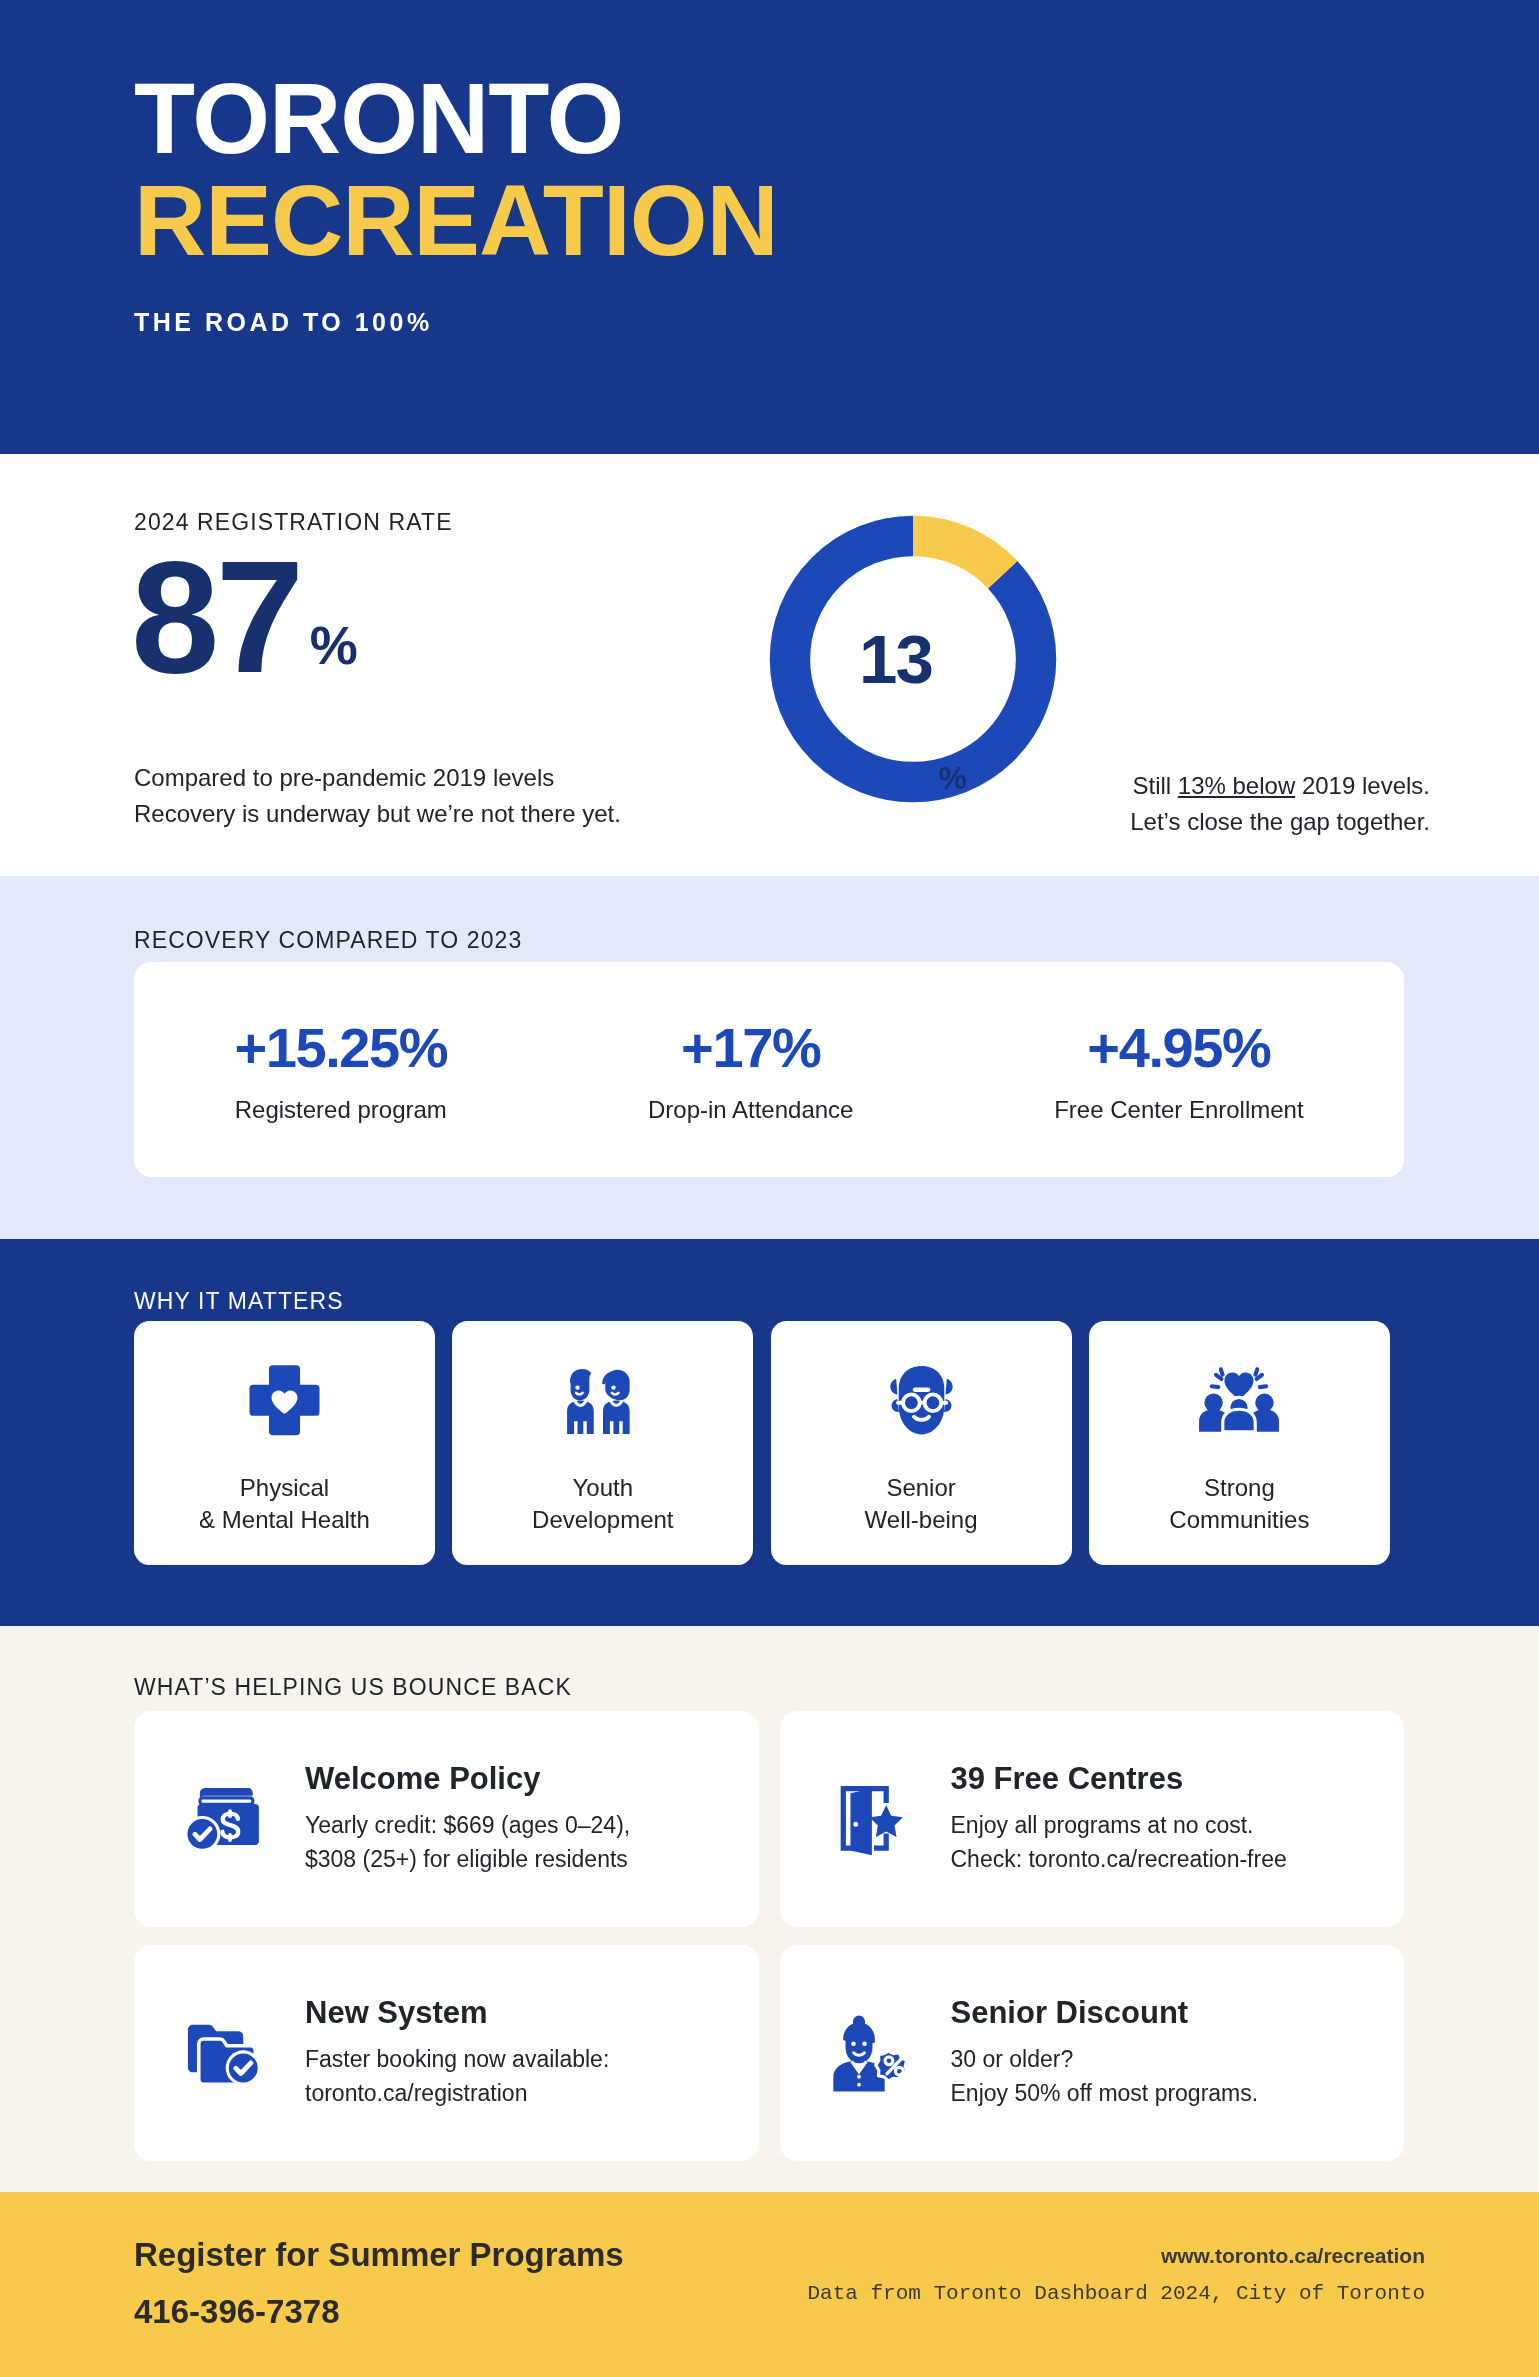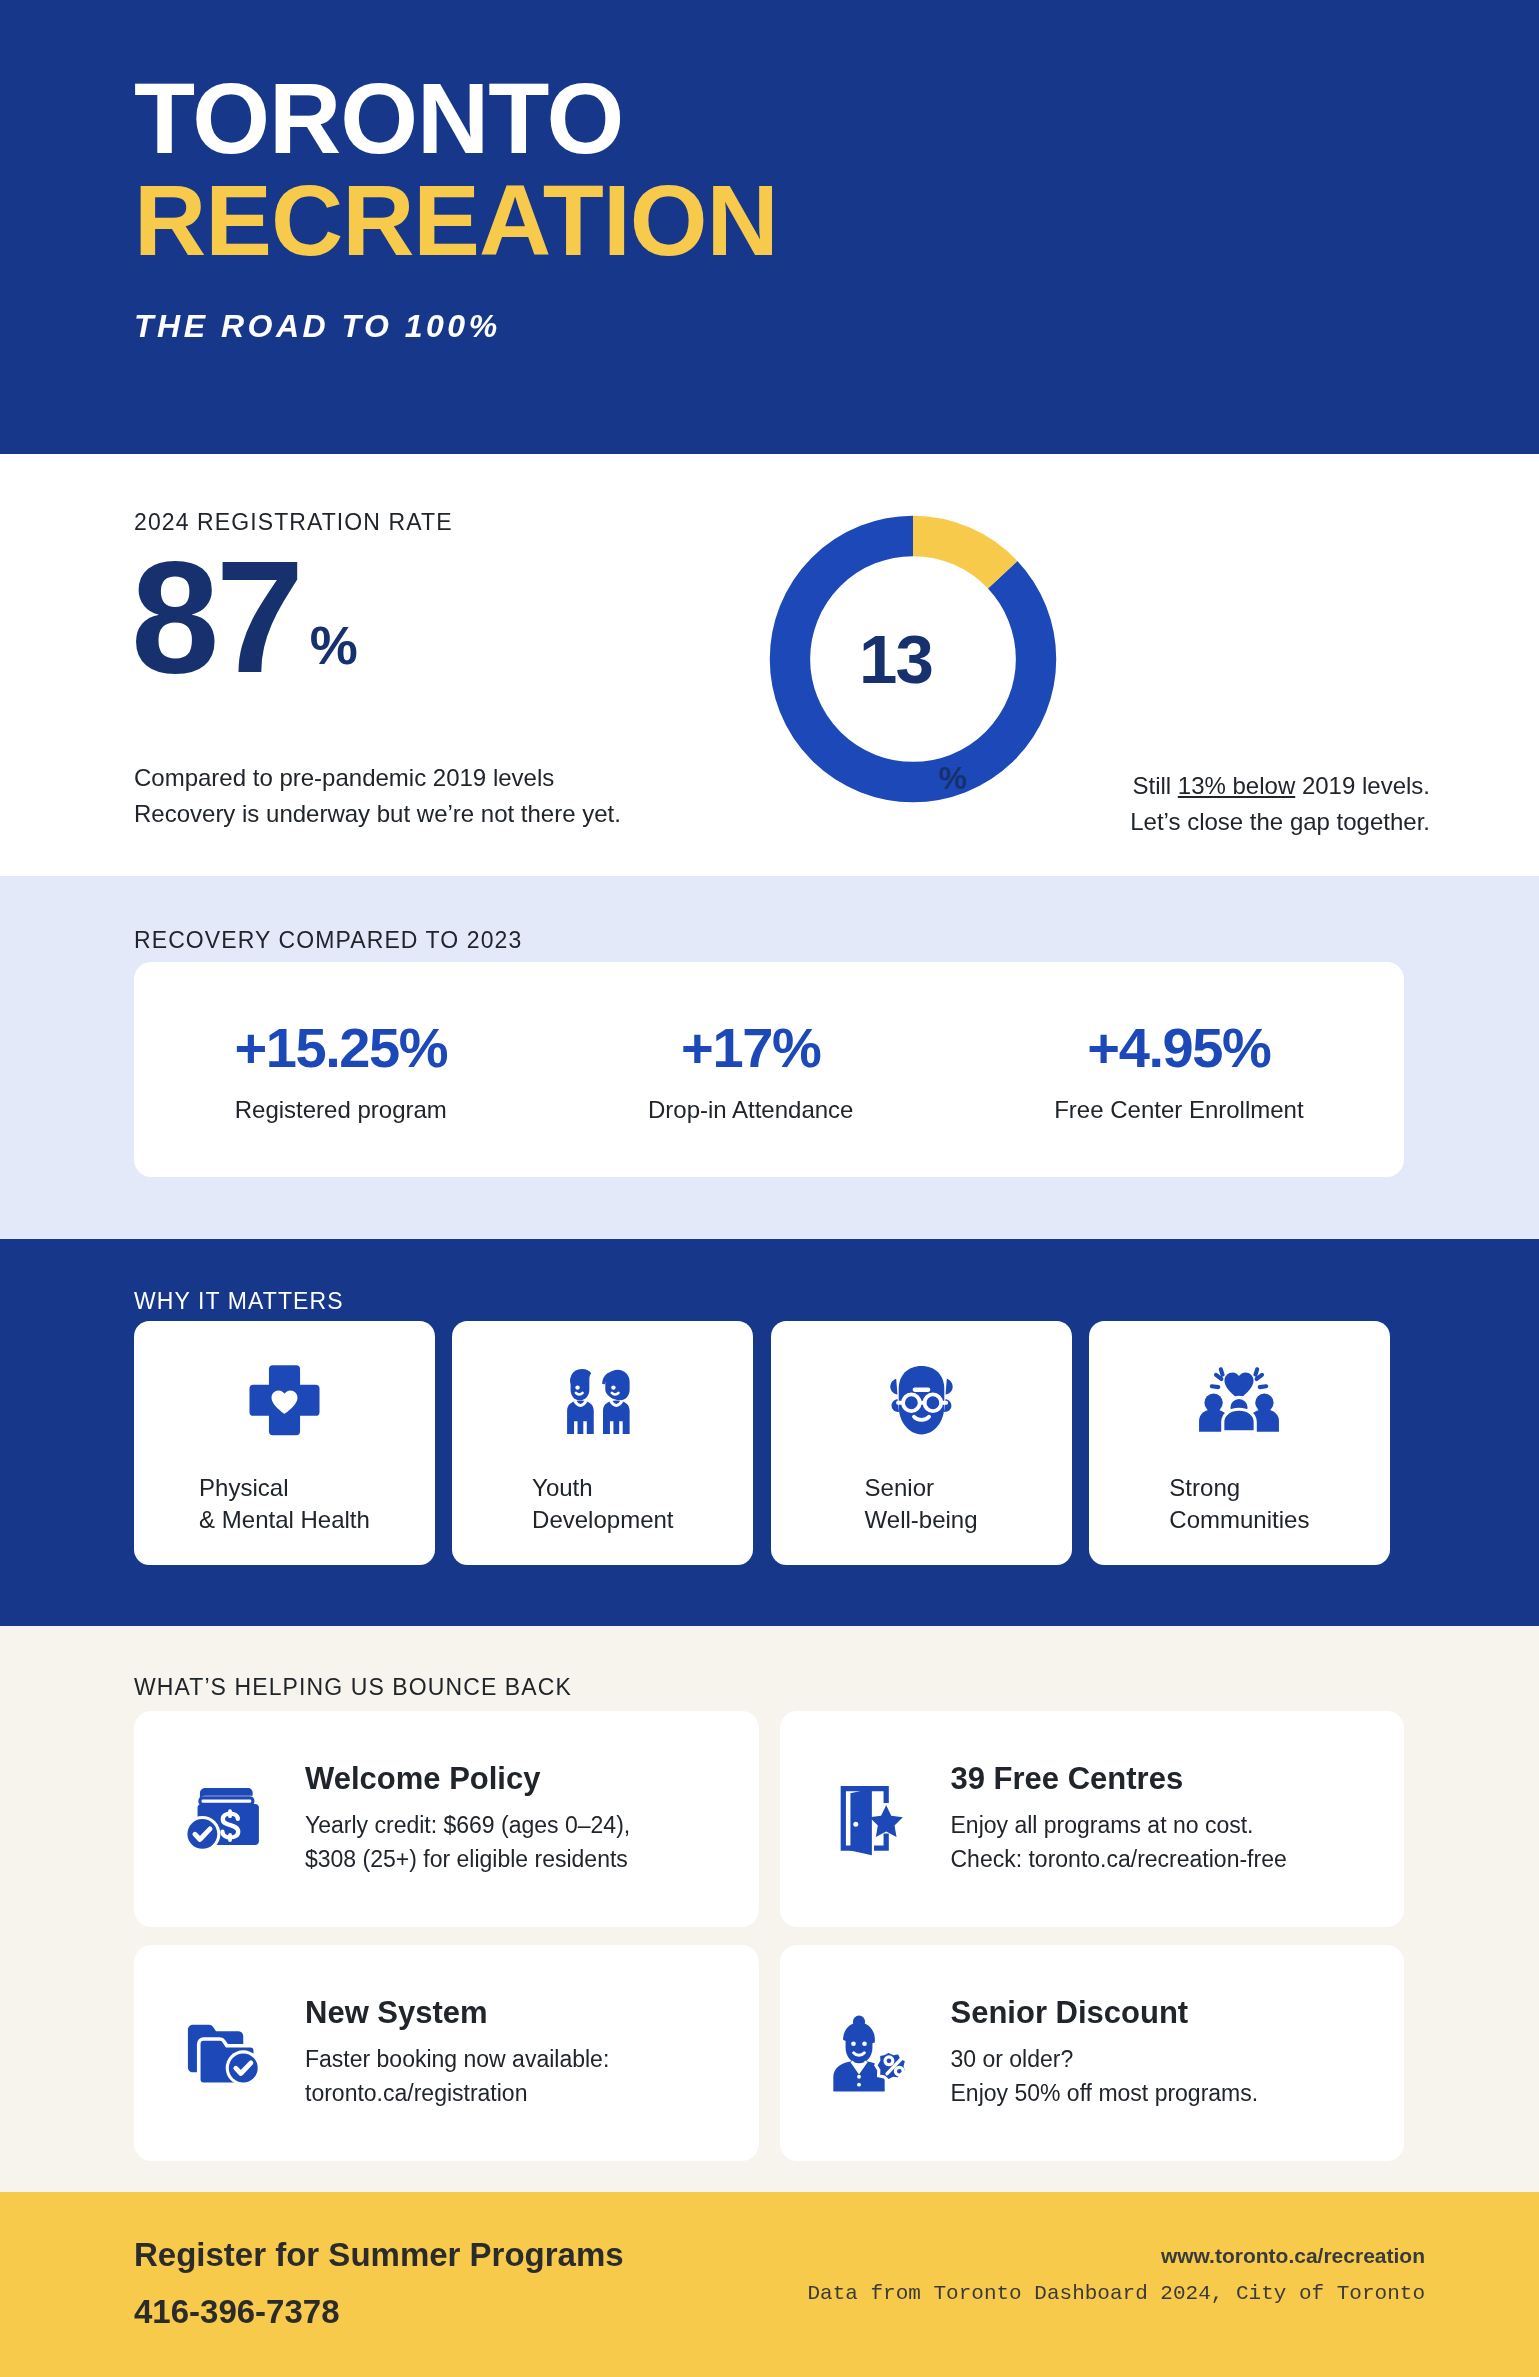--- a/index.html
+++ b/index.html
@@ -18,22 +18,22 @@
     background:#17388a;
     padding:67px 0 0 134px;
   }
   .h-title {
     font-size:100px; font-weight:bold; letter-spacing:-1px;
     line-height:1.02; color:#ffffff;
     font-family:"Liberation Sans", sans-serif;
   }
   .h-title.accent { color:#f8ca4c; }
   .h-sub {
-    margin-top:37px; font-size:32px; font-weight:bold;
-    letter-spacing:3.5px; color:#ffffff;font-style:italic;
+    margin-top:37px; font-size:25px; font-weight:bold;
+    letter-spacing:3.5px; color:#ffffff;
   }
 
   
   .sec-reg {
     position:absolute; left:0; top:454px; width:1539px; height:422px;
     background:#ffffff;
   }
   .reg-label {
     position:absolute; left:134px; top:55px;
     font-size:23px; letter-spacing:1.1px; color:#20252b;
@@ -109,21 +109,21 @@
     position:absolute; left:134px; top:82px; width:1270px;
     display:flex; gap:17.3px;
   }
   .why-card {
     width:301px; height:244px; background:#ffffff; border-radius:15.4px;
     display:flex; flex-direction:column; align-items:center;
     justify-content:center; padding-top:5.8px;
   }
   .why-card .ic { height:92px; display:flex; align-items:center; }
   .why-card .cap {
-    margin-top:24px; text-align:left; font-size:24px;
+    margin-top:24px; text-align:center; font-size:24px;
     line-height:1.33; color:#20252b;
   }
 
   
   .sec-bounce {
     position:absolute; left:0; top:1626px; width:1539px; height:566px;
     background:#f7f4ee;
   }
   .bounce-label {
     position:absolute; left:134px; top:48px;

